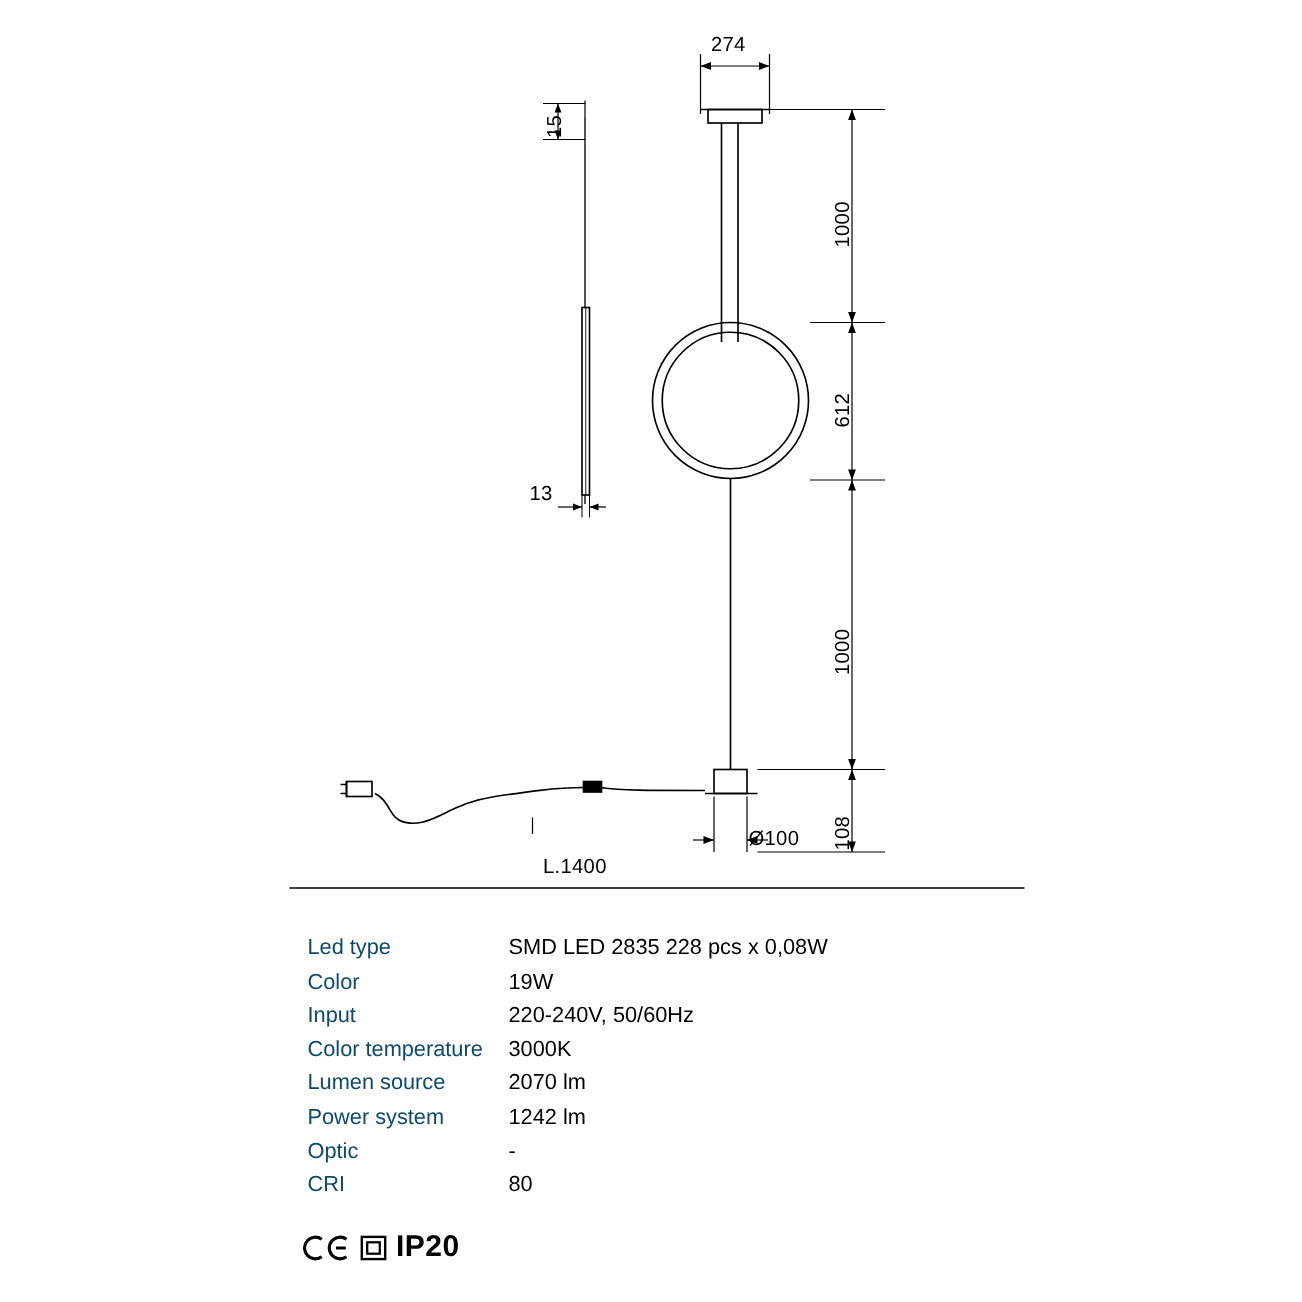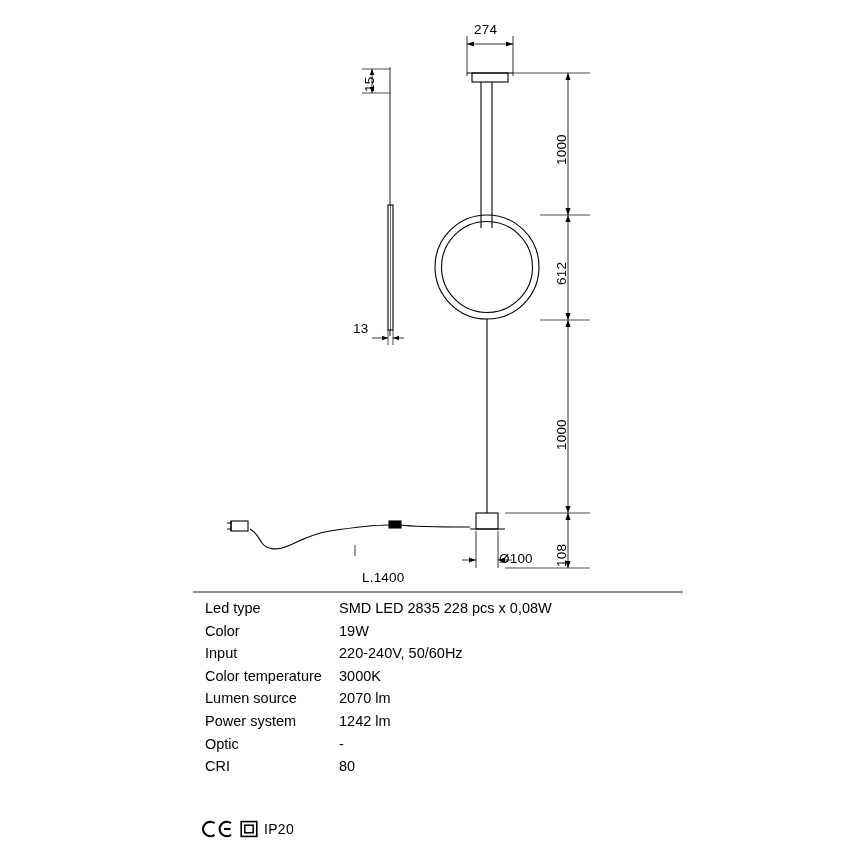--- a/index.html
+++ b/index.html
@@ -48,39 +48,40 @@
     width: 480px;
   }
   .spec-row {
     display: flex;
     align-items: baseline;
     height: 22.6px;
   }
   .spec-key {
     width: 134px;
     font-size: 14.5px;
-    color: #000000;
+    color: #0c4a6e;
     white-space: nowrap;
   }
   .spec-val {
     font-size: 14.5px;
     color: #000;
     white-space: nowrap;
+    margin-top: 24px;
   }
   .footer {
     position: absolute;
     left: 202px;
     top: 820px;
     display: flex;
     align-items: center;
     gap: 5px;
   }
   .ip-text {
-    font-size: 14px;
-    font-weight: normal;
+    font-size: 20px;
+    font-weight: bold;
     letter-spacing: 0.3px;
   }
   .ce-mark { display: block; }
   .sq-mark { display: block; }
   .nodim-mark { display:block; }
 </style>
 </head>
 <body>
 
 <div id="sheet">

